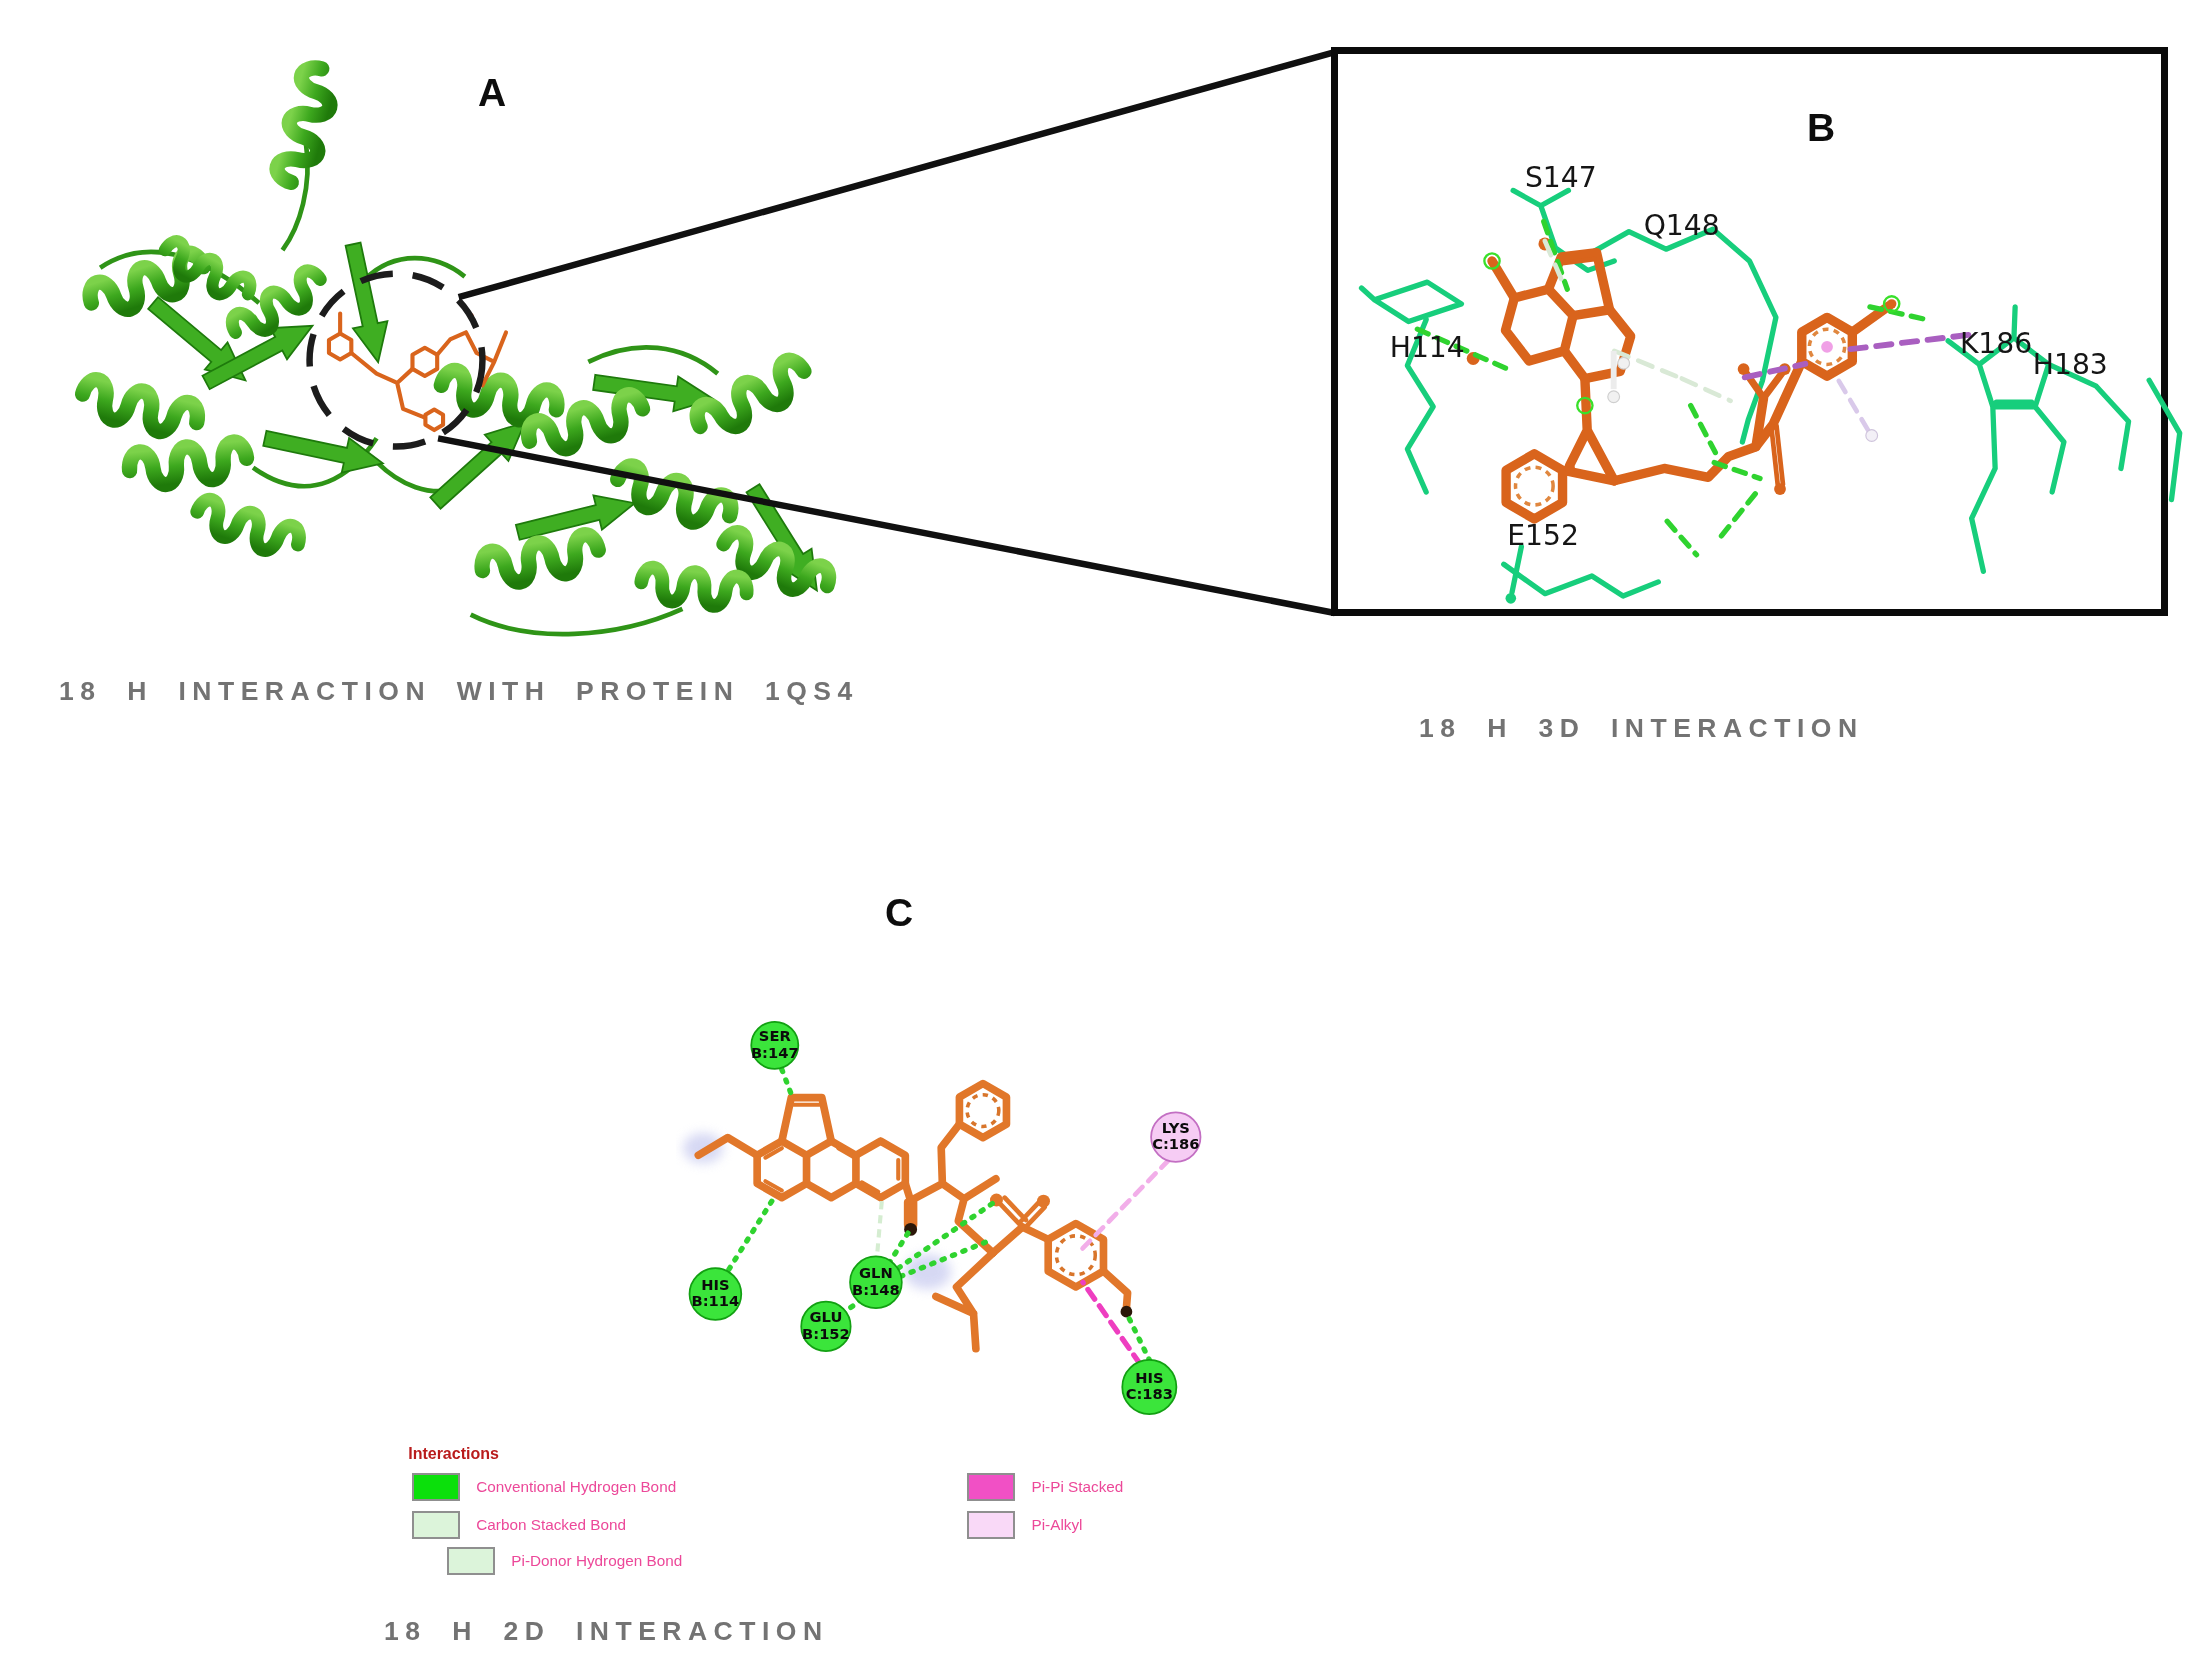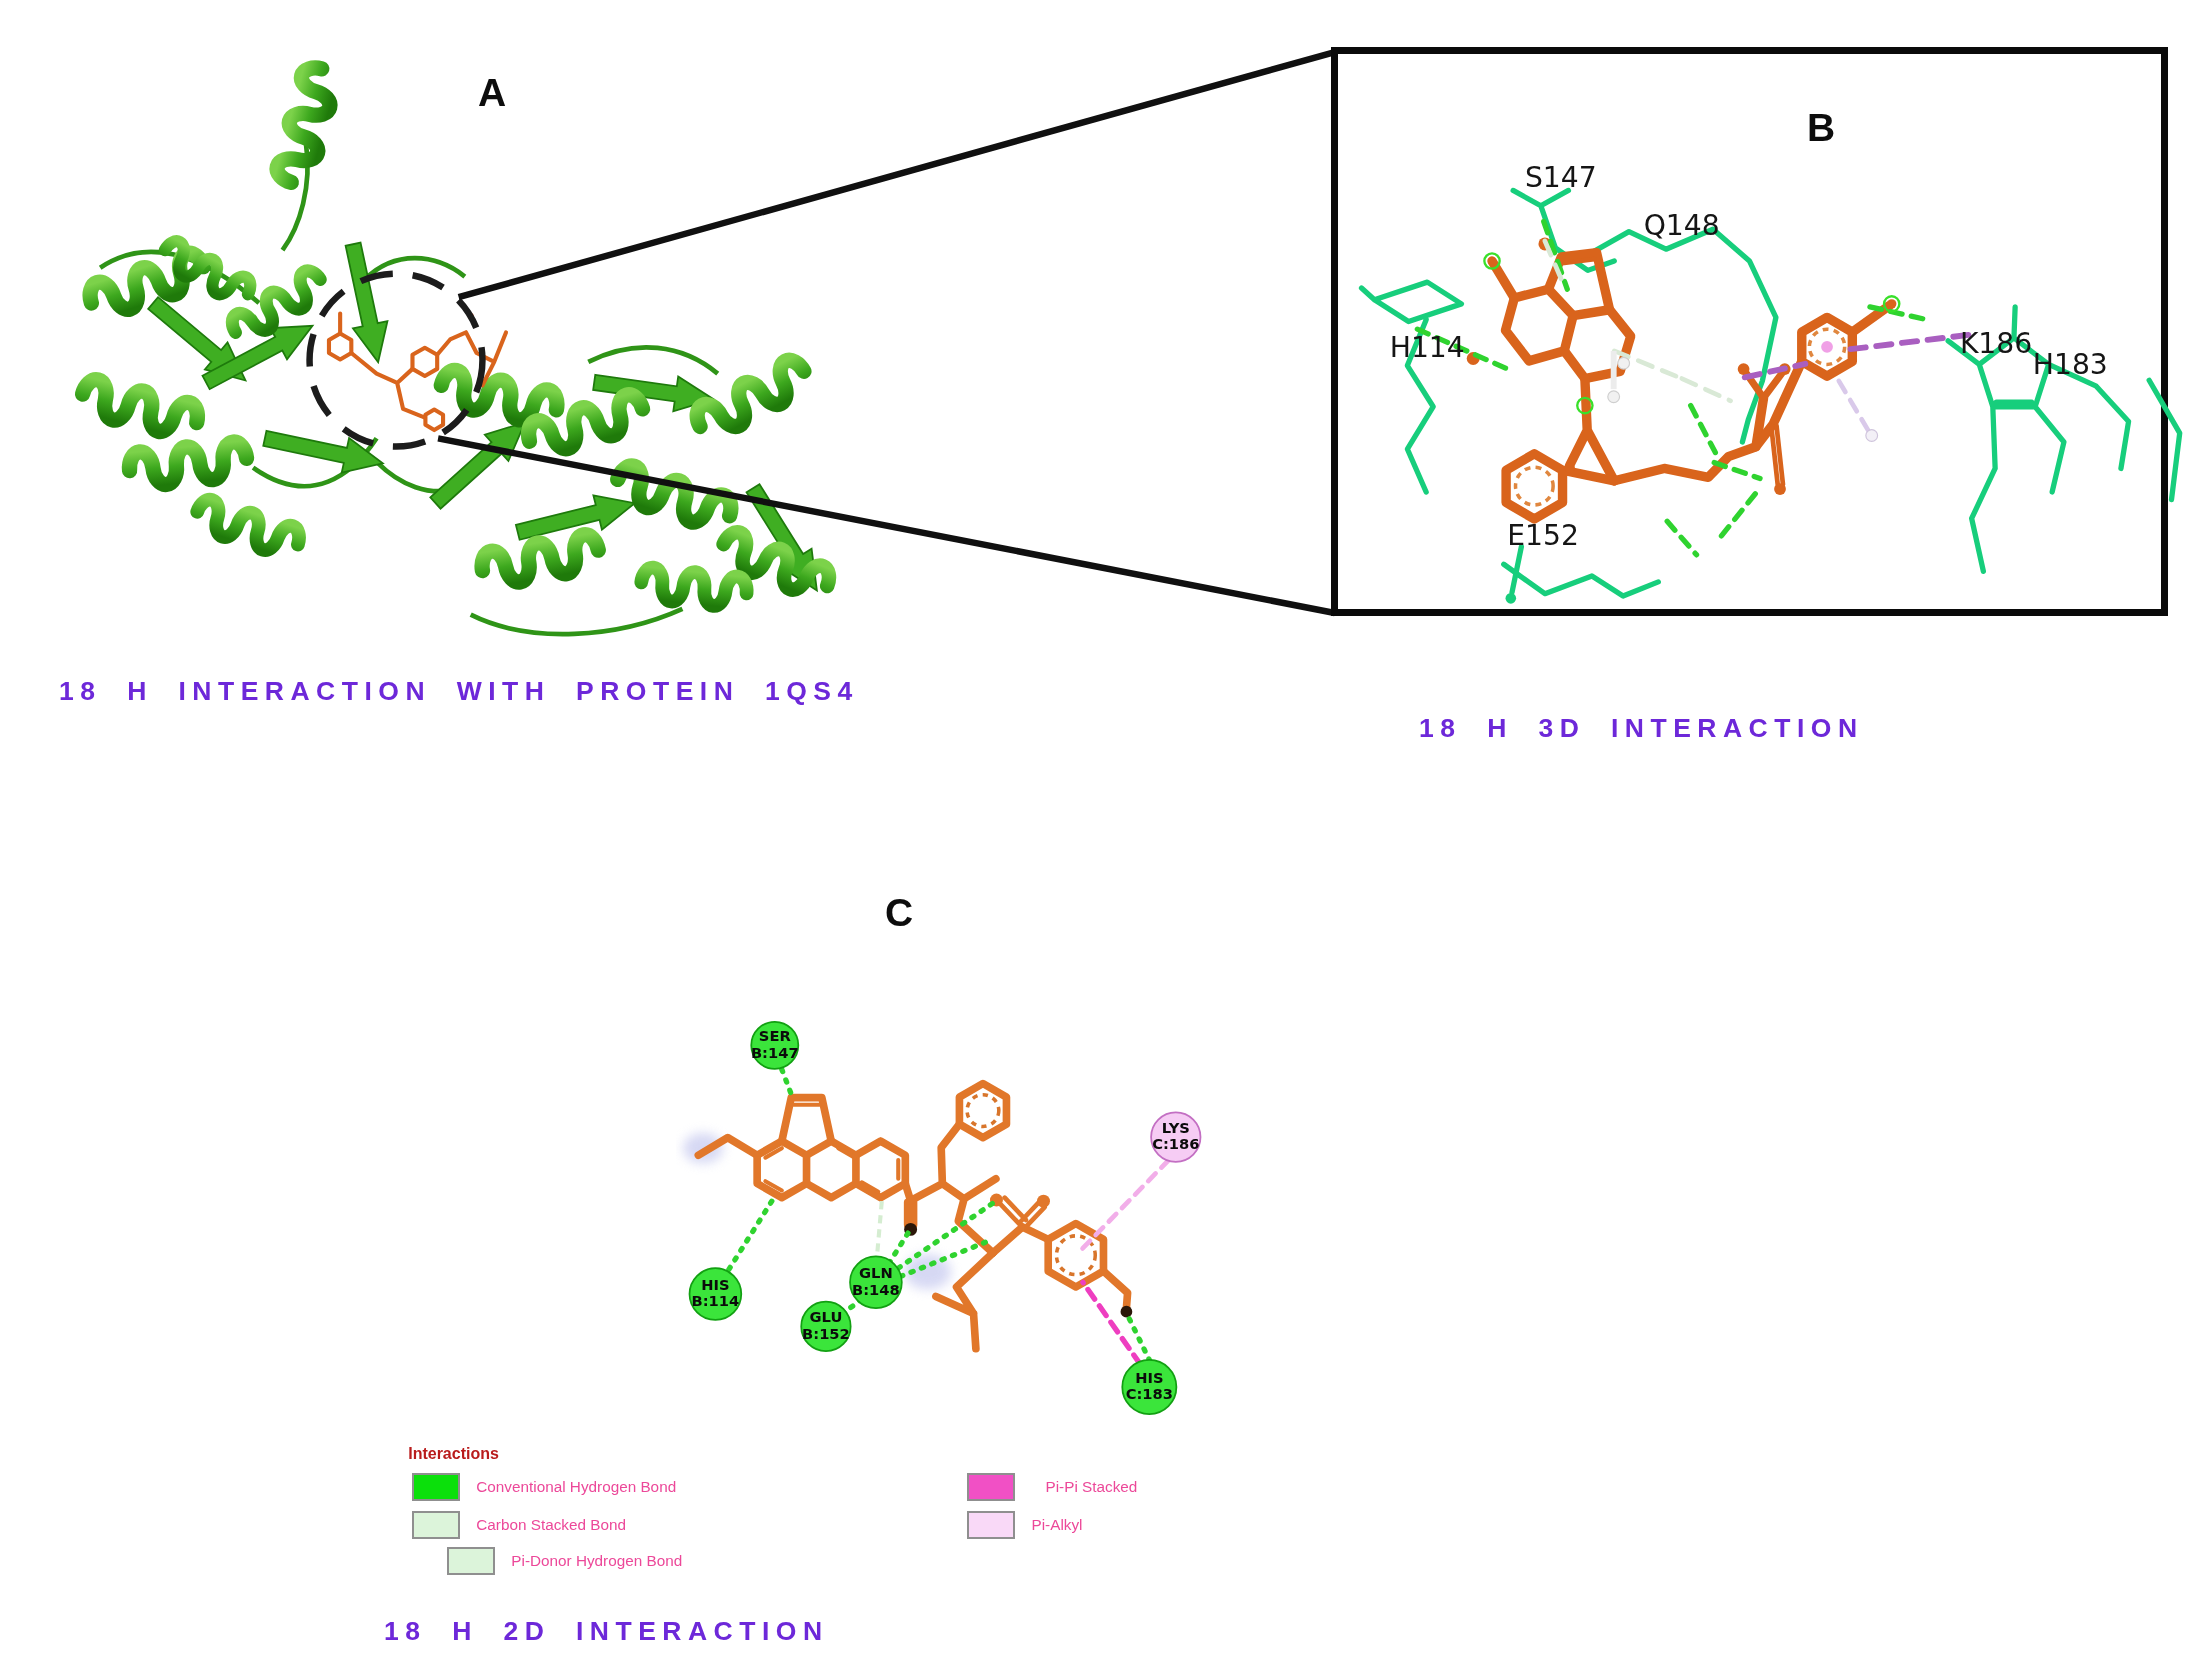--- a/index.html
+++ b/index.html
@@ -2,21 +2,21 @@
 <html style="font-size:9.4px"><head>
 <meta charset="utf-8">
 <style>
   html,body{margin:0;padding:0;background:#ffffff;}
   body{width:2205px;height:1654px;position:relative;overflow:hidden;
        font-family:"Liberation Sans","DejaVu Sans",sans-serif;color:#161616;}
   .abs{position:absolute;}
   .panel-letter{position:absolute;font-size:39px;font-weight:800;color:#0d0d0d;
        font-family:"Liberation Sans",sans-serif;}
   .fig-caption{position:absolute;font-size:26.5px;font-weight:700;letter-spacing:6.5px;
-       word-spacing:11.8px;color:#6d28d9;white-space:nowrap;}
+       word-spacing:11.8px;color:#737373;white-space:nowrap;}
   #panelA-svg{left:59px;top:56px;}
   #overlay-svg{left:0;top:0;pointer-events:none;}
   #boxB{left:1331px;top:47px;width:837px;height:569px;border:7px solid #0a0a0a;
         box-sizing:border-box;background:#ffffff;}
   #boxB svg{position:absolute;left:0;top:0;}
   #panelC-svg{left:676px;top:1000px;}
   .res3d-label{font-size:48px;fill:#151515;font-family:"DejaVu Sans","Liberation Sans",sans-serif;}
   .res2d-text{font-size:25px;font-weight:600;fill:#0b0b0b;text-anchor:middle;
         font-family:"DejaVu Sans","Liberation Sans",sans-serif;}
   #legend{left:400px;top:1445px;width:753px;height:147px;}
@@ -267,21 +267,21 @@
     <span class="lg-label">Conventional Hydrogen Bond</span>
   </div>
   <div class="lrow" style="left:11.8px;top:66px;">
     <span class="swatch" style="background-color: rgb(220, 244, 218);"></span>
     <span class="lg-label">Carbon Stacked Bond</span>
   </div>
   <div class="lrow" style="left:11.8px;top:102px;margin-left:35px;">
     <span class="swatch" style="background-color: rgb(220, 244, 218);"></span>
     <span class="lg-label">Pi-Donor Hydrogen Bond</span>
   </div>
-  <div class="lrow" style="left:567px;top:28px;gap:14px;">
+  <div class="lrow" style="left:567px;top:28px;">
     <span class="swatch" style="background-color: rgb(241, 80, 197);"></span>
     <span class="lg-label">Pi-Pi Stacked</span>
   </div>
   <div class="lrow" style="left:567px;top:66px;justify-content:flex-end;">
     <span class="swatch" style="background-color: rgb(249, 217, 247);"></span>
     <span class="lg-label">Pi-Alkyl</span>
   </div>
 </div>
 
 <div class="panel-letter" style="left:478px;top:71px;">A</div>

